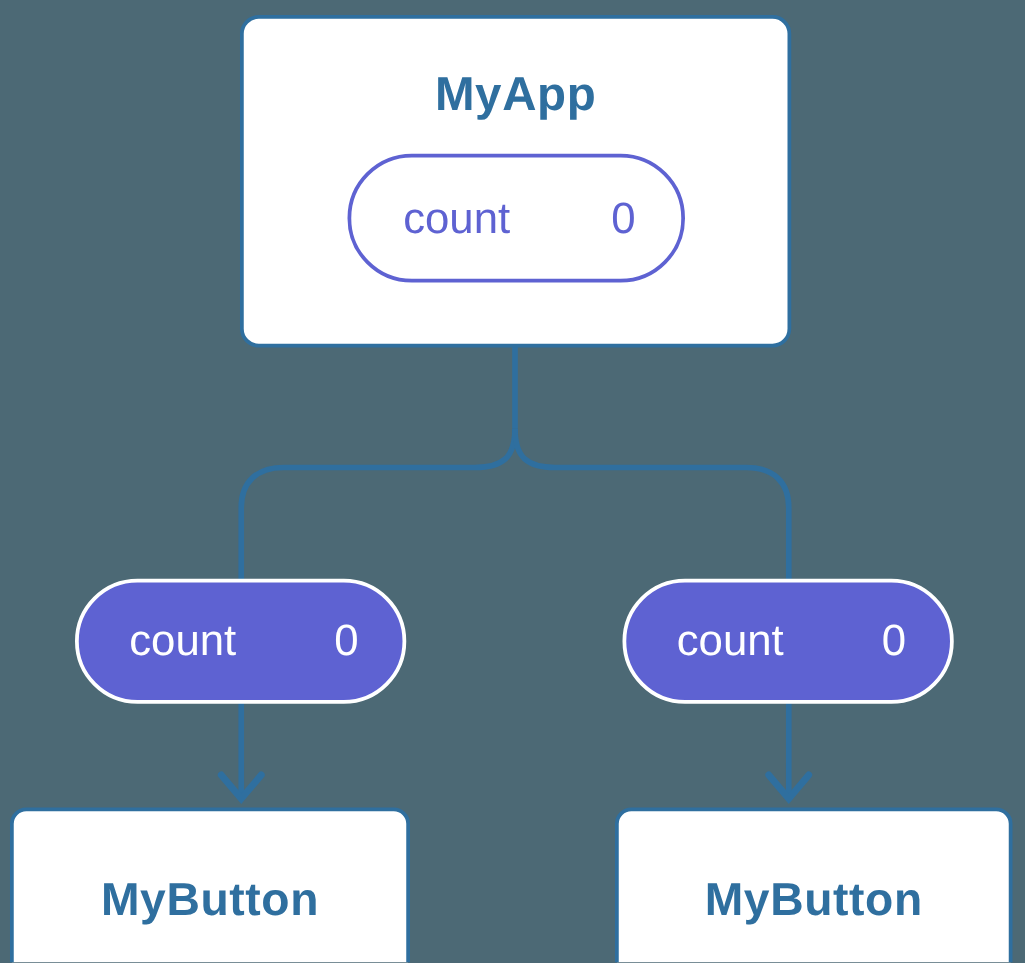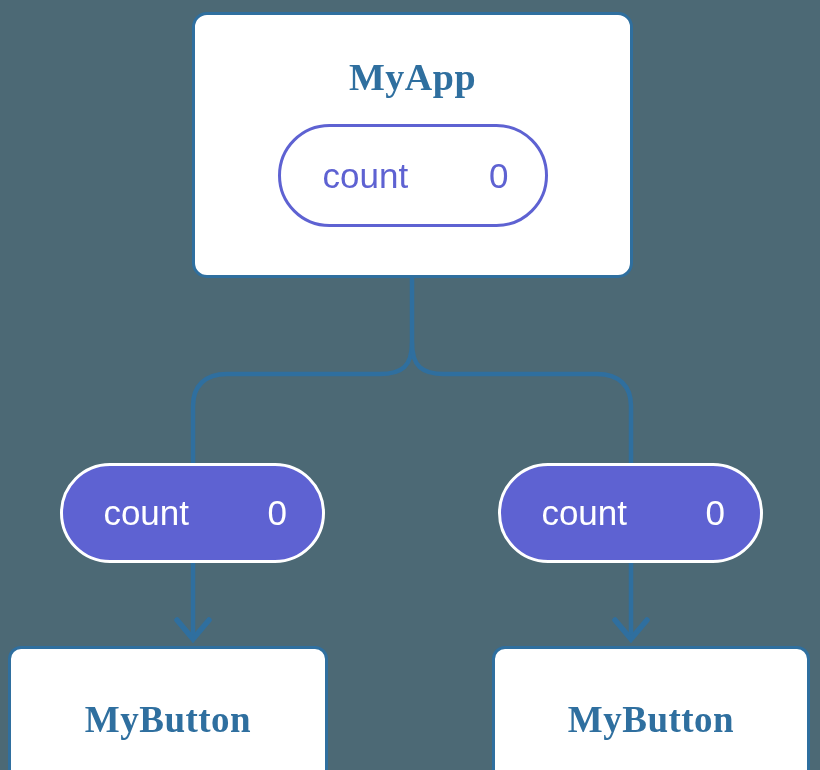--- a/index.html
+++ b/index.html
@@ -44,21 +44,20 @@
     display: flex;
     flex-direction: column;
     align-items: center;
     padding-top: 40px;
   }
   .card-title {
     color: var(--text-blue);
     font-size: 38px;
     font-weight: 600;
     letter-spacing: 0.5px;
-    font-family: Liberation Serif, serif;
   }
   .pill {
     display: flex;
     align-items: center;
     overflow: hidden;
   }
   .pill .pill-name {
     width: 65%;
     display: flex;
     align-items: center;

